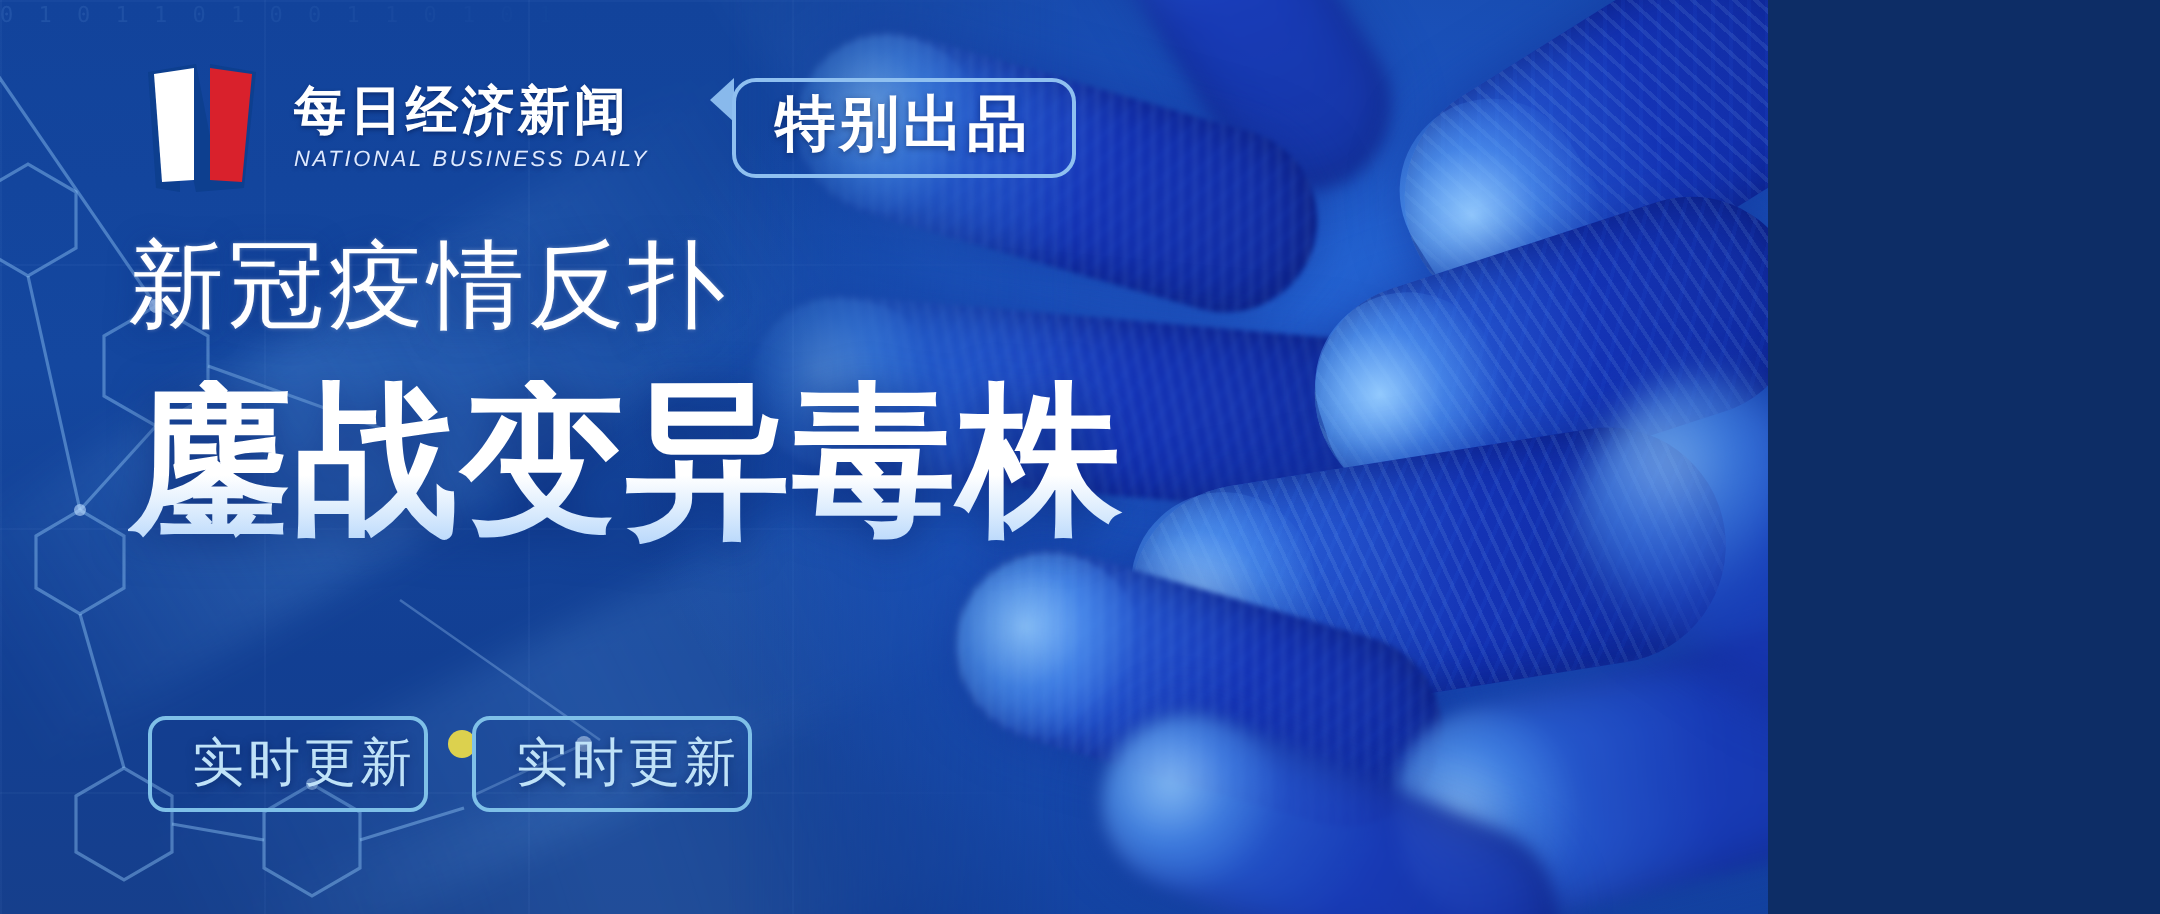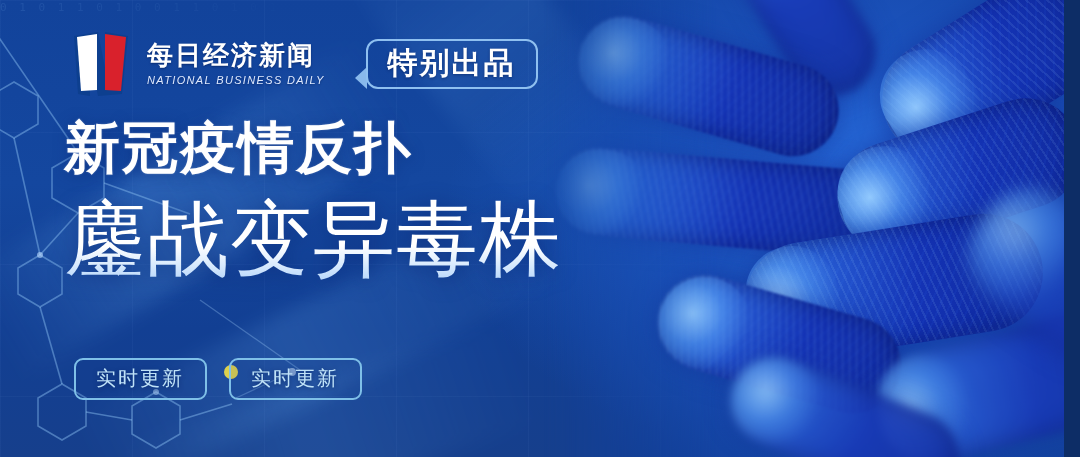--- a/index.html
+++ b/index.html
@@ -1,20 +1,20 @@
 <!DOCTYPE html>
 <html><head>
 <meta charset="utf-8">
 <style>
   html,body{margin:0;padding:0;background:#0d2d66;}
   *{box-sizing:border-box;}
 
   .banner{
     position:relative;
-    width:1064px;height:457px;
+    width:884px;height:457px;
     overflow:hidden;
     font-family:"Liberation Sans","DejaVu Sans",sans-serif;
     background:
       radial-gradient(ellipse 620px 400px at 78% 46%, #1f5fd0 0%, rgba(31,95,208,0) 62%),
       linear-gradient(180deg,#12439b 0%,#14479f 40%,#123f93 72%,#163f8c 100%);
   }
 
   
   .binary{
     position:absolute;left:0;top:0;width:300px;height:457px;
@@ -88,58 +88,58 @@
   .logo-cn{
     font-size:26px;font-weight:700;color:#ffffff;letter-spacing:2px;line-height:1.06;
     font-family:"Liberation Serif","DejaVu Serif",serif;
     text-shadow:0 1px 2px rgba(0,20,70,.5);
   }
   .logo-en{
     margin-top:5px;font-size:11px;font-style:italic;font-weight:400;
     color:#dfeaff;letter-spacing:1.35px;line-height:1;
     text-shadow:0 1px 2px rgba(0,20,70,.45);
   }
-  .badge-wrap{position:relative;margin-left:30px;display:flex;align-items:flex-end;}
+  .badge-wrap{position:relative;margin-left:30px;display:flex;align-items:flex-start;}
   .badge-arrow{
     width:0;height:0;flex:none;
     border-top:11px solid transparent;border-bottom:11px solid transparent;
     border-right:12px solid #8fc0f0;
     margin-right:-1px;opacity:.95;
   }
   .badge{
     border:2px solid #8fc0f0;border-radius:12px;
     padding:7px 20px 9px 20px;
     color:#ffffff;font-size:30px;font-weight:700;letter-spacing:2px;line-height:1;
     text-shadow:0 1px 3px rgba(0,20,70,.45);
   }
 
   
   .headline{position:absolute;left:64px;top:120px;}
   .line1{
-    font-size:56px;line-height:1;font-weight:700;letter-spacing:2px;
+    font-size:48px;line-height:1;font-weight:400;letter-spacing:2px;
     color:#ffffff;
     text-shadow:0 2px 14px rgba(10,40,120,.55),0 0 2px rgba(255,255,255,.35);
     white-space:nowrap;
   }
   .line2{
     margin-top:22px;
-    font-size:82px;line-height:1;font-weight:400;letter-spacing:1px;
+    font-size:82px;line-height:1;font-weight:700;letter-spacing:1px;
     white-space:nowrap;
     background:linear-gradient(180deg,#ffffff 0%,#ffffff 58%,#d8eafd 82%,#b9d8fb 100%);
     -webkit-background-clip:text;background-clip:text;
     color:transparent;-webkit-text-fill-color:transparent;
     filter:drop-shadow(0 3px 10px rgba(8,35,110,.6));
   }
 
   
   .pills{position:absolute;left:74px;top:358px;display:flex;gap:22px;}
   .pill{
     border:2px solid #7fc0e8;border-radius:9px;
-    padding:8px 21px 10px 20px;
-    color:#bfe2f8;font-size:20px;font-weight:400;letter-spacing:2px;line-height:1;
+    padding:8px 4px 10px 20px;
+    color:#bfe2f8;font-size:26px;font-weight:400;letter-spacing:2px;line-height:1;
     background:rgba(18,60,140,0.10);
     text-shadow:0 1px 4px rgba(0,25,80,.55);
     cursor:pointer;
   }
 </style>
 </head>
 <body>
 
 <div class="banner">
 

